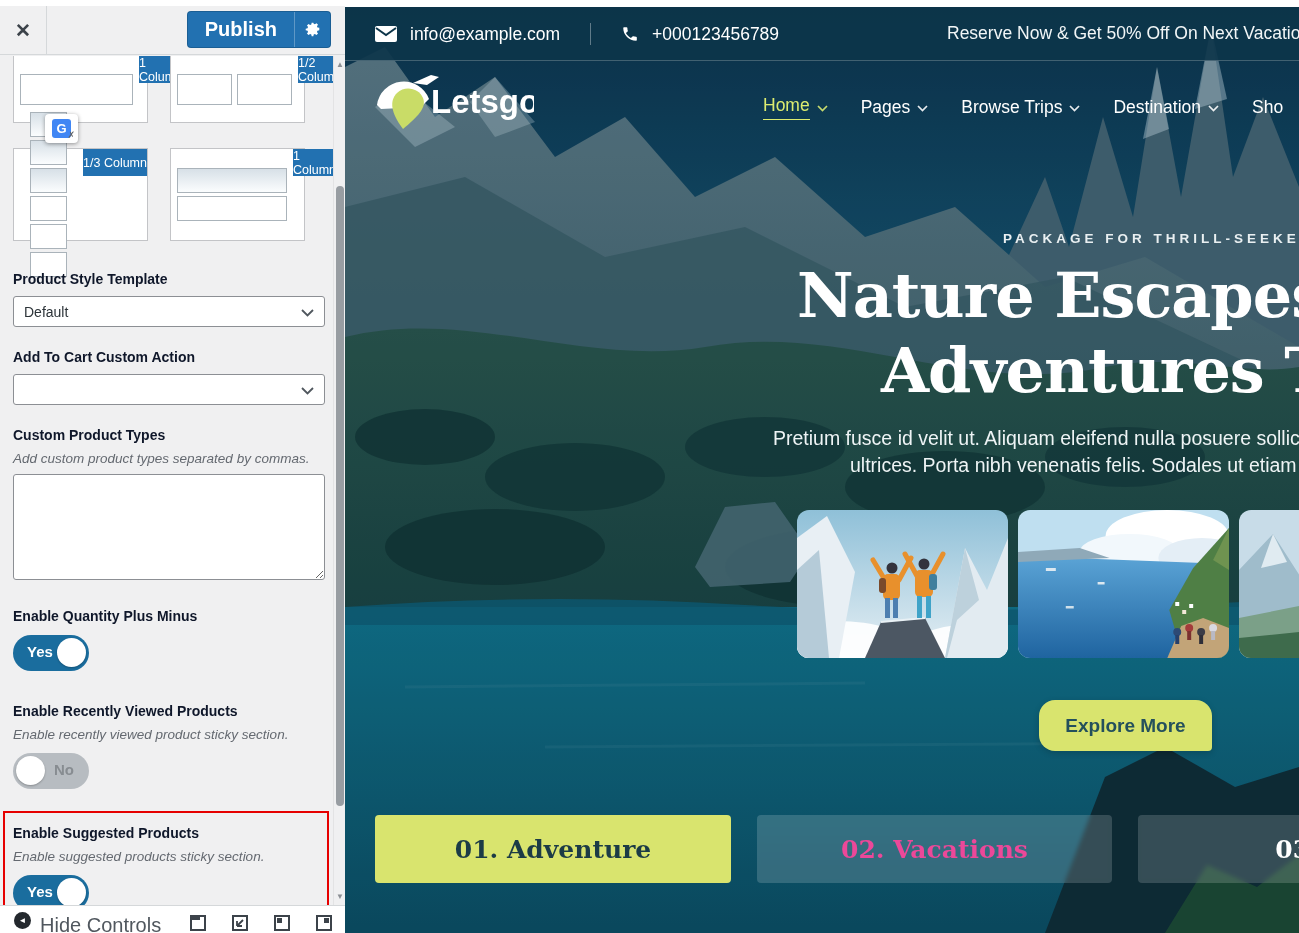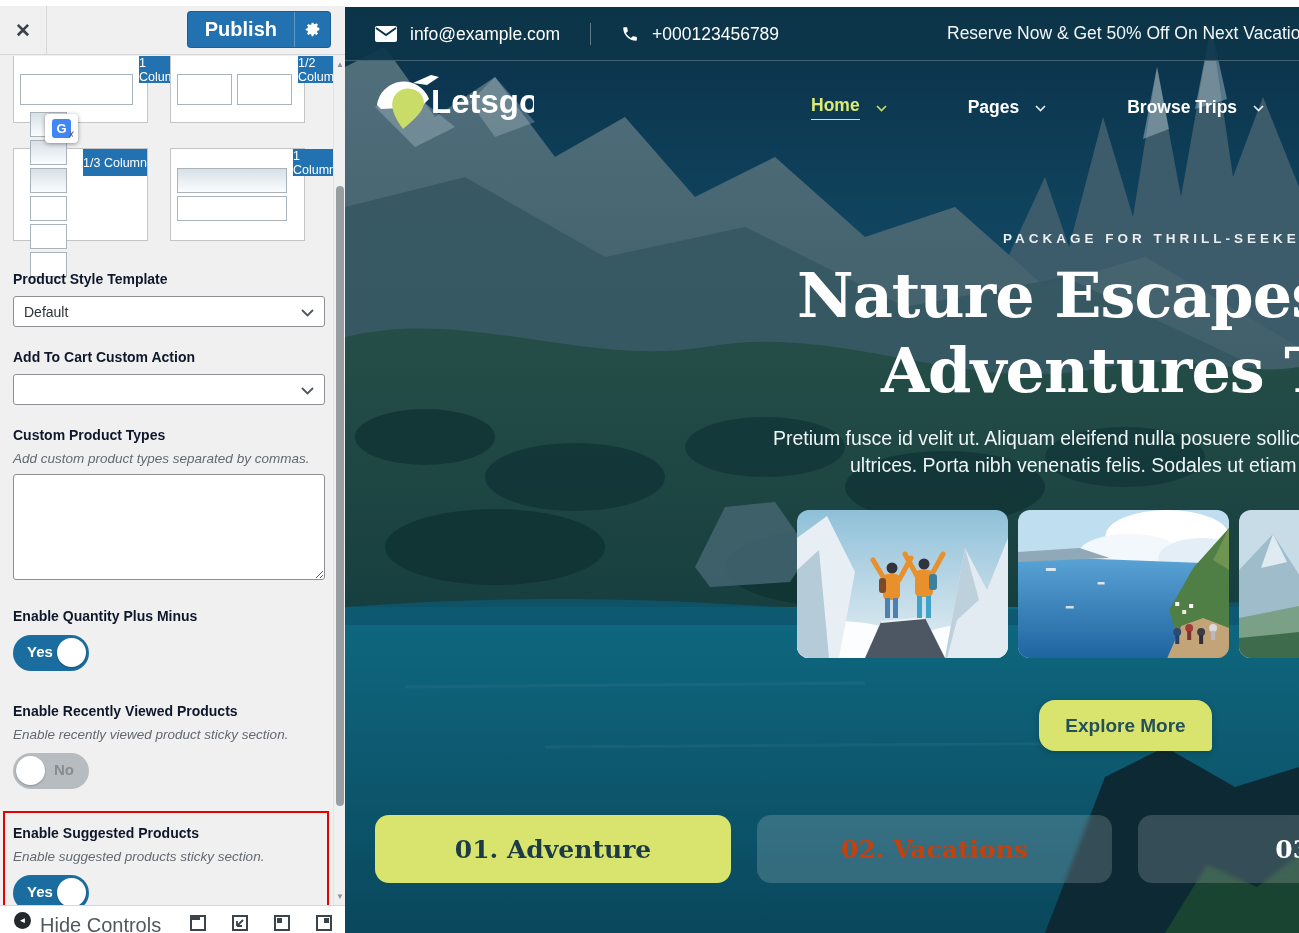--- a/index.html
+++ b/index.html
@@ -69,42 +69,42 @@
   .site{position:absolute;left:0;top:7px;right:0;bottom:0;overflow:hidden;}
   .hero-bg{position:absolute;inset:0;width:100%;height:100%;}
 
   .topbar{position:absolute;left:0;top:0;right:0;height:54px;background:rgba(13,53,74,.92);border-bottom:1px solid rgba(255,255,255,.22);}
   .contact{position:absolute;left:30px;top:0;height:54px;display:flex;align-items:center;gap:13px;color:#fff;font-size:17.5px;}
   .tb-div{width:1px;height:22px;background:rgba(255,255,255,.35);margin:0 17px;}
   .promo{position:absolute;left:602px;top:16px;white-space:nowrap;color:#f2f6f7;font-size:17.5px;}
 
   .logo{position:absolute;left:24px;top:60px;cursor:pointer;}
   .nav{position:absolute;left:418px;top:88px;display:flex;gap:33px;white-space:nowrap;}
-  .nav-item{display:flex;align-items:center;gap:16px;color:#fff;font-size:17.5px;font-weight:700;cursor:pointer;margin-left:48px;}
+  .nav-item{display:flex;align-items:center;gap:7px;color:#fff;font-size:17.5px;font-weight:400;cursor:pointer;}
   .nav-item.active{color:#dcec70;}
   .nav-item.active .nav-label{border-bottom:1.5px solid #dcec70;padding-bottom:3px;}
   .nav-item svg{opacity:.9;margin-top:2px;}
 
   .eyebrow{position:absolute;left:658px;top:224px;white-space:nowrap;color:#e9eff1;font-size:13.5px;font-weight:700;letter-spacing:4px;}
   .h1line{position:absolute;white-space:nowrap;color:#fff;font-family:"DejaVu Serif",serif;font-weight:700;font-size:62px;letter-spacing:-1px;}
   .h1a{left:452px;top:252px;}
   .h1b{left:536px;top:327px;}
   .bodyline{position:absolute;white-space:nowrap;color:#eef4f5;font-size:19.5px;}
   .p1{left:428px;top:420px;}
   .p2{left:505px;top:447px;}
 
   .photo-card{position:absolute;top:503px;width:211px;height:148px;border-radius:12px;overflow:hidden;cursor:pointer;}
   .pc1{left:452px;} .pc2{left:673px;} .pc3{left:894px;}
   .photo-card svg{display:block;width:100%;height:100%;}
 
   .explore-btn{position:absolute;left:694px;top:693px;width:173px;height:51px;background:#d9e46e;border-radius:16px 16px 4px 16px;display:flex;align-items:center;justify-content:center;color:#24505c;font-size:19px;font-weight:700;cursor:pointer;box-shadow:0 2px 6px rgba(0,0,0,.18);}
 
-  .cat-card{position:absolute;top:808px;height:68px;border-radius:14px;display:flex;align-items:center;justify-content:center;font-family:"DejaVu Serif",serif;font-weight:700;font-size:25px;cursor:pointer;white-space:nowrap;}
+  .cat-card{position:absolute;top:808px;height:68px;border-radius:4px;display:flex;align-items:center;justify-content:center;font-family:"DejaVu Serif",serif;font-weight:700;font-size:25px;cursor:pointer;white-space:nowrap;}
   .cat1{left:30px;width:356px;background:#d9e46e;color:#1c3b46;}
-  .cat2{left:412px;width:355px;background:rgba(255,255,255,.17);color:#c2410c;backdrop-filter:blur(2px);}
+  .cat2{left:412px;width:355px;background:rgba(255,255,255,.17);color:#ec4899;backdrop-filter:blur(2px);}
   .cat3{left:793px;width:360px;background:rgba(255,255,255,.17);color:#fff;backdrop-filter:blur(2px);}
 </style>
 </head>
 <body>
 
 <div id="stage">
 
   <div class="panel">
     <div class="top-strip"></div>
 

